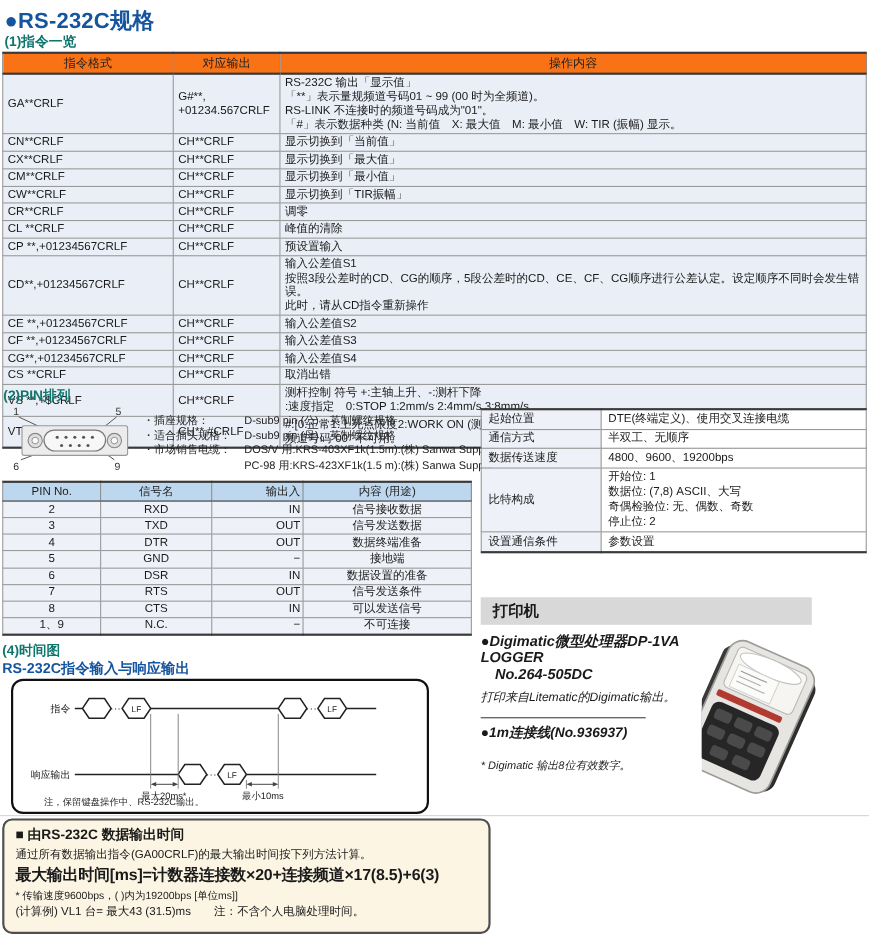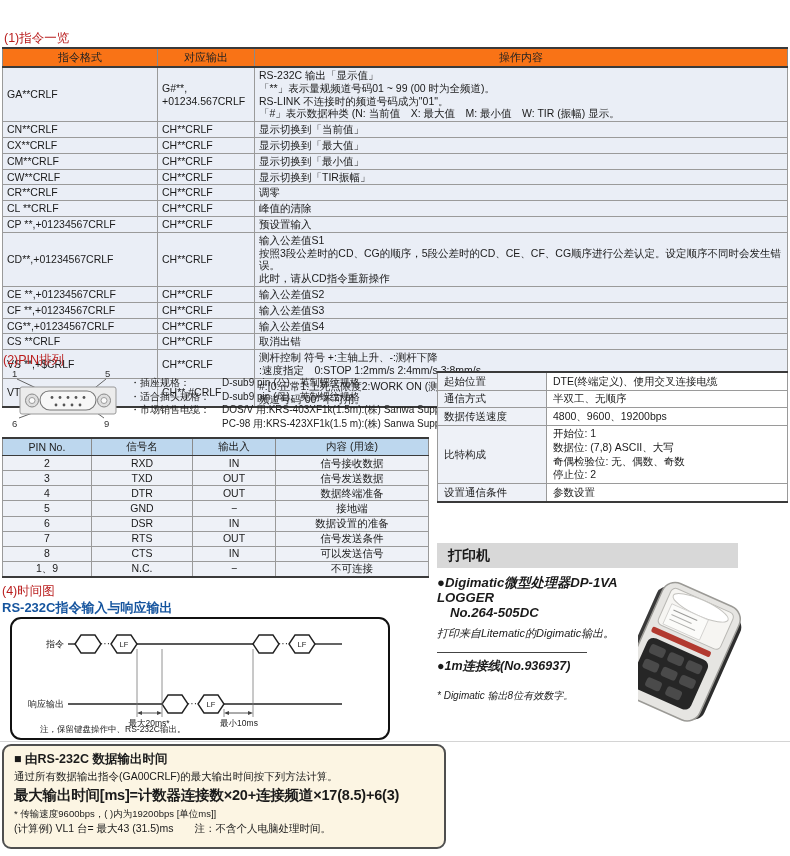--- a/index.html
+++ b/index.html
@@ -1,42 +1,42 @@
 <!DOCTYPE html>
 <html><head>
 <meta charset="utf-8">
 <style>
   html,body{margin:0;padding:0;background:#fff;}
   #page{position:relative;width:790px;height:856px;background:#ffffff;overflow:hidden;
         font-family:"Liberation Sans","DejaVu Sans",sans-serif;color:#1a1a1a;}
   .abs{position:absolute;}
   
   #main-title{top:5px;left:4px;font-size:20px;font-weight:bold;color:#15549e;letter-spacing:0.2px;}
-  .sec-heading{font-size:12.5px;font-weight:normal;color:#b91c1c;}
+  .sec-heading{font-size:12.5px;font-weight:bold;color:#0f766e;}
   #h-sec1{top:30px;left:4px;}
   #h-sec2{top:352px;left:3px;}
   #h-sec3{top:351px;left:437px;font-size:13px;}
   #h-sec4{top:583px;left:2px;}
   #h-sec4-sub{top:599px;left:2px;font-size:13px;font-weight:bold;color:#15549e;}
   
   table{border-collapse:collapse;}
   #cmd-table{top:47px;left:2px;width:786px;border-top:2px solid #3a3a3a;border-bottom:2px solid #3a3a3a;}
   #cmd-table th{background:#f97316;border:1px solid #8a8a8a;border-bottom:2px solid #3a3a3a;
       font-size:11px;font-weight:normal;padding:1px 0;color:#222;}
   #cmd-table td{border:1px solid #9a9a9a;background:#eaeef6;font-size:10.5px;line-height:1.22;
       padding:1px 4px;vertical-align:middle;white-space:pre-line;}
   #cmd-table .c-cmd{width:146px;}
   #cmd-table .c-out{width:88px;}
   
   #pin-table{top:437px;left:2px;width:427px;border-top:2px solid #3a3a3a;border-bottom:2px solid #3a3a3a;}
   #pin-table th{background:#bdd7ee;border:1px solid #8a8a8a;border-bottom:1.5px solid #3a3a3a;
       font-size:10.5px;font-weight:normal;padding:1px 2px;color:#222;}
   #pin-table td{border:1px solid #9a9a9a;background:#eef1f7;font-size:10.5px;line-height:1.25;
       padding:0.5px 2px;text-align:center;}
-  #pin-table .p0{width:84px;}#pin-table .p1{width:96px;}#pin-table .p2{width:78px;}
+  #pin-table .p0{width:84px;}#pin-table .p1{width:96px;}#pin-table .p2{width:78px;text-align:right;}
   
   #comm-table{top:371px;left:437px;width:351px;border-top:2px solid #3a3a3a;border-bottom:2px solid #3a3a3a;}
   #comm-table td{border:1px solid #9a9a9a;font-size:10.5px;line-height:1.3;padding:1.5px 6px;
       white-space:pre-line;vertical-align:middle;}
   #comm-table .k{width:96px;background:#eef1f7;}
   #comm-table .v{background:#ffffff;}
   
   #dsub-wrap{top:366px;left:4px;}
   #specs{top:376px;left:130px;font-size:10px;line-height:1.35;color:#222;}
   .spec-row{display:flex;}
@@ -66,20 +66,21 @@
   .fb-formula{font-size:14.5px;font-weight:bold;margin-top:2px;letter-spacing:-0.2px;}
   .fb-note1{font-size:9.5px;margin-top:3px;}
   .fb-note2{font-size:10.5px;margin-top:1px;}
   svg text{font-family:"Liberation Sans","DejaVu Sans",sans-serif;}
 </style>
 </head>
 <body>
 
 <div id="page">
 
+  <div class="abs" id="main-title">●RS-232C规格</div>
 
   <div class="abs sec-heading" id="h-sec1">(1)指令一览</div>
 
   <table class="abs" id="cmd-table">
     <thead>
       <tr>
         <th class="c-cmd">指令格式</th>
         <th class="c-out">对应输出</th>
         <th>操作内容</th>
       </tr>

